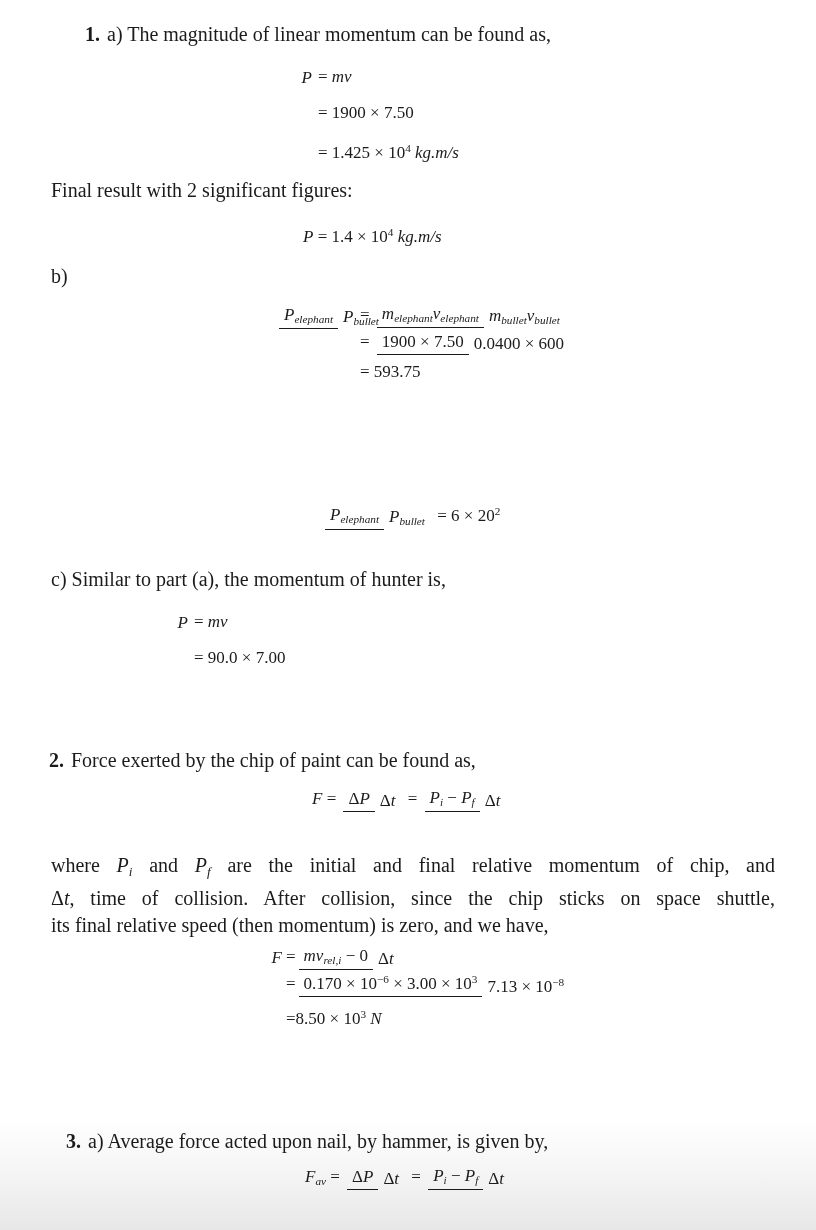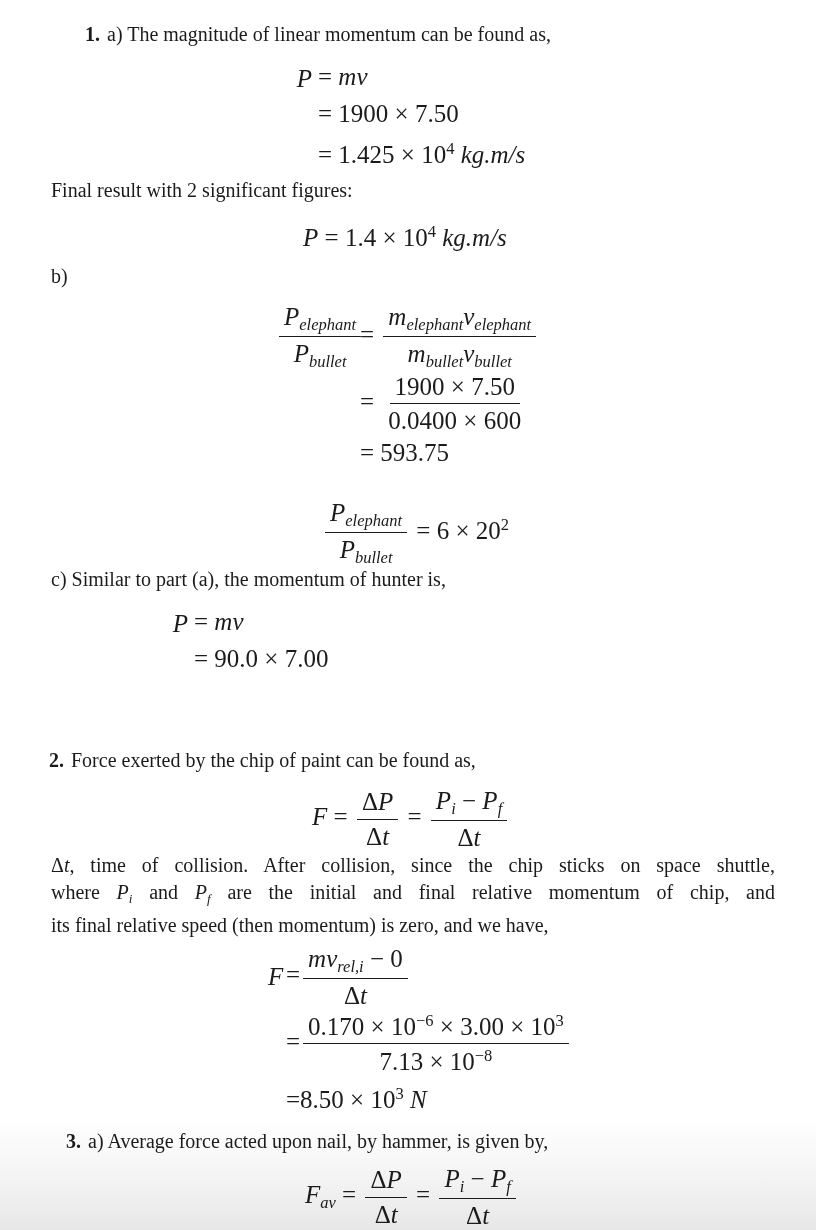--- a/index.html
+++ b/index.html
@@ -9,36 +9,36 @@
     background:linear-gradient(180deg,#ffffff 0%,#ffffff 91%,#f3f3f3 96%,#e7e7e7 100%);
     font-family:"Liberation Serif","DejaVu Serif",serif;
     color:#1b1b1b;
     overflow:hidden;
     padding-left:16px;
   }
   .abs{position:absolute;}
   .body-text{font-size:20px;line-height:26px;white-space:pre;}
   .hnum{font-weight:bold;margin-right:2px;}
   
-  .eq{font-size:25px;line-height:26px;}
+  .eq{font-size:17px;line-height:26px;}
   .eq span{white-space:pre;}
   .eqrow{display:block;}
   .gap9 .eqrow + .eqrow{margin-top:9px;}
   .mtop4{margin-top:4px;}
   .lhs{display:inline-block;text-align:right;vertical-align:middle;}
   .w16{width:16px;}
   .w78{width:78px;}
   .w14{width:14px;}
   .rhs{margin-left:6px;}
   .rhs-tight{margin-left:4px;}
   .tk-r{font-style:normal;}
   .tk-i{font-style:italic;}
   .tk-sub{font-size:0.66em;font-style:italic;vertical-align:-0.3em;}
   .tk-sup{font-size:0.66em;font-style:normal;vertical-align:0.55em;}
-  .frac{display:inline-flex;flex-direction:column;align-items:center;vertical-align:middle;margin:0 3px;text-align:center;}
+  .frac{display:inline-flex;flex-direction:row;align-items:center;vertical-align:middle;margin:0 3px;text-align:center;}
   .frac .num{display:block;padding:0 5px 2px;border-bottom:1.4px solid #1b1b1b;line-height:1.18;}
   .frac .den{display:block;padding:2px 5px 0;line-height:1.18;}
   
   .para{width:724px;font-size:20px;line-height:27px;}
   .para .pline{text-align:justify;text-align-last:justify;}
   .para .pline.lastline{text-align-last:left;}
 </style>
 </head>
 <body>
 
@@ -70,22 +70,22 @@
   <div class="abs eq gap9" style="left:172px;top:609px;">
     <div class="eqrow"><span class="lhs w16"><span class="tk-i">P</span></span><span class="rhs"><span class="tk-r">= </span><span class="tk-i">mv</span></span></div>
     <div class="eqrow"><span class="lhs w16"></span><span class="rhs"><span class="tk-r">= 90.0 × 7.00</span></span></div>
   </div>
 
   <div class="abs body-text" style="left:49px;top:747px;"><b class="hnum">2.</b><span> Force exerted by the chip of paint can be found as,</span></div>
 
   <div class="abs eq" style="left:312px;top:786px;"><span class="tk-i">F</span><span class="tk-r"> = </span><span class="frac"><span class="num"><span class="tk-r">Δ</span><span class="tk-i">P</span></span><span class="den"><span class="tk-r">Δ</span><span class="tk-i">t</span></span></span><span class="tk-r"> = </span><span class="frac"><span class="num"><span class="tk-i">P</span><span class="tk-sub">i</span><span class="tk-r"> − </span><span class="tk-i">P</span><span class="tk-sub">f</span></span><span class="den"><span class="tk-r">Δ</span><span class="tk-i">t</span></span></span></div>
 
   <div class="abs para" style="left:51px;top:852px;">
+    <div class="pline"><span class="tk-r">where </span><span class="tk-i">P</span><span class="tk-sub">i</span><span class="tk-r"> and </span><span class="tk-i">P</span><span class="tk-sub">f</span><span class="tk-r"> are the initial and final relative momentum of chip, and</span></div>
     <div class="pline"><span class="tk-r">Δ</span><span class="tk-i">t</span><span class="tk-r">, time of collision.  After collision, since the chip sticks on space shuttle,</span></div>
-    <div class="pline"><span class="tk-r">where </span><span class="tk-i">P</span><span class="tk-sub">i</span><span class="tk-r"> and </span><span class="tk-i">P</span><span class="tk-sub">f</span><span class="tk-r"> are the initial and final relative momentum of chip, and</span></div>
     <div class="pline lastline"><span class="tk-r">its final relative speed (then momentum) is zero, and we have,</span></div>
   </div>
 
   <div class="abs eq" style="left:268px;top:944px;">
     <div class="eqrow"><span class="lhs w14"><span class="tk-i">F</span></span><span class="rhs-tight"><span class="tk-r">=</span><span class="frac"><span class="num"><span class="tk-i">mv</span><span class="tk-sub">rel,i</span><span class="tk-r"> − 0</span></span><span class="den"><span class="tk-r">Δ</span><span class="tk-i">t</span></span></span></span></div>
     <div class="eqrow"><span class="lhs w14"></span><span class="rhs-tight"><span class="tk-r">=</span><span class="frac"><span class="num"><span class="tk-r">0.170 × 10</span><span class="tk-sup">−6</span><span class="tk-r"> × 3.00 × 10</span><span class="tk-sup">3</span></span><span class="den"><span class="tk-r">7.13 × 10</span><span class="tk-sup">−8</span></span></span></span></div>
     <div class="eqrow mtop4"><span class="lhs w14"></span><span class="rhs-tight"><span class="tk-r">=8.50 × 10</span><span class="tk-sup">3</span><span class="tk-r"> </span><span class="tk-i">N</span></span></div>
   </div>
 
   <div class="abs body-text" style="left:66px;top:1128px;"><b class="hnum">3.</b><span> a) Average force acted upon nail, by hammer, is given by,</span></div>

